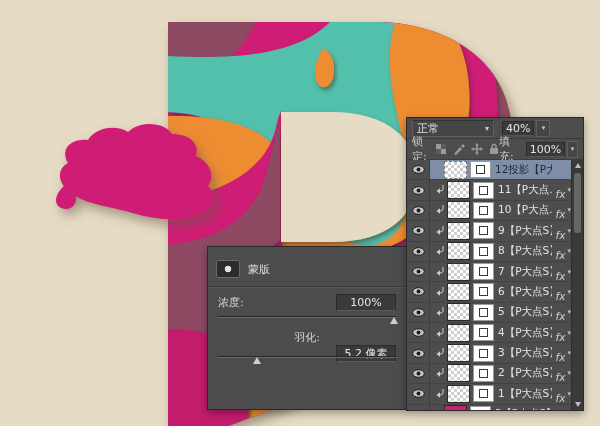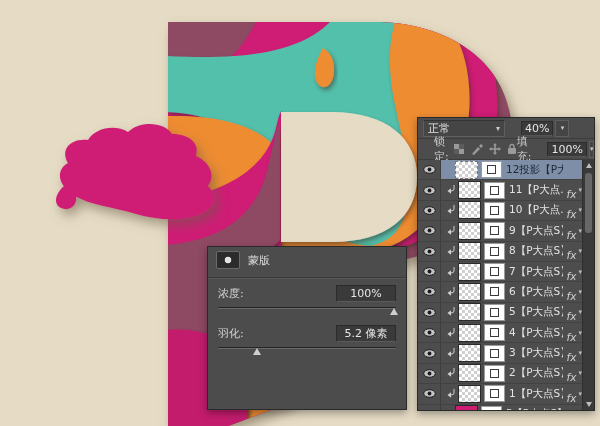--- a/index.html
+++ b/index.html
@@ -17,21 +17,21 @@
     box-shadow:0 3px 8px rgba(0,0,0,.35);
     color:#dcdcdc;font-size:11px;box-sizing:border-box;
   }
 
   
   #props-panel{left:207px;top:246px;width:200px;height:164px;}
   .props-tabbar{height:19px;background:#3e3e3e;display:flex;align-items:center;border-bottom:1px solid #2e2e2e;}
   .props-tab{background:#4c4c4c;height:19px;line-height:19px;padding:0 12px;color:#e2e2e2;border-right:1px solid #2e2e2e;}
   .props-collapse{margin-left:auto;padding:0 6px;color:#bdbdbd;font-size:10px;letter-spacing:-1px;}
   .prow{display:flex;align-items:center;padding:0 8px;}
-  .mask-row{height:26px;}
+  .mask-row{height:26px;margin-top:9px;}
   .mask-icon{width:22px;height:16px;background:#2b2b2b;border:1px solid #6a6a6a;border-radius:2px;
     background-image:radial-gradient(circle at 50% 50%, #e3e3e3 0 3.2px, transparent 3.6px);margin-right:8px;}
   .shape-row{height:28px;}
   .shape-swatch{width:30px;height:16px;background:#8f8f8f;border:1px solid #2b2b2b;border-radius:2px;margin-right:9px;}
   .shape-icons{margin-left:auto;display:flex;gap:7px;align-items:center;}
   .mini-icon1{width:15px;height:12px;background:#9d9d9d;border-radius:2px;box-shadow:inset -4px 0 0 #5c5c5c;}
   .mini-icon2{width:14px;height:11px;border:1px solid #b3b3b3;position:relative;}
   .mini-icon2 i{position:absolute;width:3px;height:3px;background:#b3b3b3;}
   .mini-icon2 i:nth-child(1){left:-2px;top:-2px}.mini-icon2 i:nth-child(2){right:-2px;top:-2px}
   .mini-icon2 i:nth-child(3){left:-2px;bottom:-2px}.mini-icon2 i:nth-child(4){right:-2px;bottom:-2px}
@@ -39,28 +39,28 @@
   .slider-row{height:24px;display:flex;align-items:center;padding:0 10px;}
   .slider-row .lbl{color:#d6d6d6;}
   .valbox{margin-left:auto;background:#3a3a3a;border:1px solid #2c2c2c;border-bottom-color:#5a5a5a;
     min-width:50px;height:15px;line-height:15px;text-align:center;padding:0 4px;color:#e6e6e6;}
   .slider-track{position:relative;height:10px;margin:0 10px 6px 10px;}
   .slider-track .track{position:absolute;left:0;right:0;top:2px;height:1px;background:#252525;border-bottom:1px solid #6a6a6a;}
   .slider-thumb{position:absolute;top:3px;margin-left:-4px;width:0;height:0;
     border-left:4px solid transparent;border-right:4px solid transparent;border-bottom:7px solid #cfcfcf;}
 
   
-  #layers-panel{left:417px;top:117px;width:178px;height:294px;display:flex;flex-direction:column;}
+  #layers-panel{left:406px;top:117px;width:178px;height:294px;display:flex;flex-direction:column;}
   .lp-bar{height:20px;display:flex;align-items:center;padding:0 5px;border-bottom:1px solid #3c3c3c;flex:none;}
   .blend-select{width:72px;height:15px;background:#454545;border:1px solid #5e5e5e;border-top-color:#333;
     display:flex;align-items:center;padding:0 4px;color:#e3e3e3;}
   .blend-select .arr{margin-left:auto;font-size:8px;color:#c9c9c9;}
   .lp-label{margin-left:7px;color:#cfcfcf;}
   .lp-val{background:#3a3a3a;border:1px solid #2c2c2c;border-bottom-color:#555;padding:0 3px;height:13px;
-    line-height:13px;margin-left:16px;color:#e6e6e6;}
+    line-height:13px;margin-left:8px;color:#e6e6e6;}
   .lp-arrbtn{width:12px;height:15px;background:#454545;border:1px solid #5e5e5e;margin-left:2px;
     font-size:7px;color:#c9c9c9;display:flex;align-items:center;justify-content:center;}
   .lock-icons{display:flex;gap:6px;margin-left:5px;align-items:center;}
   .lock-icons svg{display:block;}
   .layers-list{flex:1;position:relative;background:#4d4d4d;overflow:hidden;padding-right:11px;}
   .layer-row{height:19.38px;display:flex;align-items:center;border-bottom:1px solid #424242;background:#4d4d4d;}
   .eye-cell{width:22px;height:100%;flex:none;display:flex;align-items:center;justify-content:center;
     border-right:1px solid #3e3e3e;background:#4d4d4d;}
   .row-body{flex:1;height:100%;display:flex;align-items:center;padding-left:14px;min-width:0;}
   .layer-row.clipped .row-body{padding-left:6px;}
@@ -135,41 +135,41 @@
   </div>
   <div class="pdivider"></div>
   <div class="slider-row">
     <span class="lbl">浓度:</span>
     <span class="valbox">100%</span>
   </div>
   <div class="slider-track">
     <span class="track"></span>
     <span class="slider-thumb" style="left: 99%;"></span>
   </div>
-  <div class="slider-row" style="margin-top:3px;">
+  <div class="slider-row" style="margin-top:3px;flex-direction:column;">
     <span class="lbl">羽化:</span>
     <span class="valbox">5.2 像素</span>
   </div>
   <div class="slider-track">
     <span class="track"></span>
     <span class="slider-thumb" style="left: 22%;"></span>
   </div>
 </div>
 
 <div id="layers-panel" class="panel">
   <div class="lp-bar">
     <span class="blend-select">
       <span>正常</span>
       <span class="arr">▾</span>
     </span>
     <span class="lp-val">40%</span>
     <span class="lp-arrbtn">▾</span>
   </div>
   <div class="lp-bar">
-    <span class="lp-label" style="margin-left:11px">锁定:</span>
+    <span class="lp-label" style="margin-left:0">锁定:</span>
     <span class="lock-icons">
       <svg width="11" height="11">
         <rect x="0" y="0" width="5" height="5" fill="#9a9a9a"></rect>
           <rect x="5" y="5" width="5" height="5" fill="#9a9a9a"></rect>
         <rect x="5" y="0" width="5" height="5" fill="#5c5c5c"></rect>
           <rect x="0" y="5" width="5" height="5" fill="#5c5c5c"></rect>
       </svg>
       <svg width="12" height="11">
         <path d="M1,10 L7,3 L9,5 L3,11 Z" fill="#9a9a9a"></path>
           <path d="M8,2 L10,0 L12,2 L10,4 Z" fill="#9a9a9a"></path>

